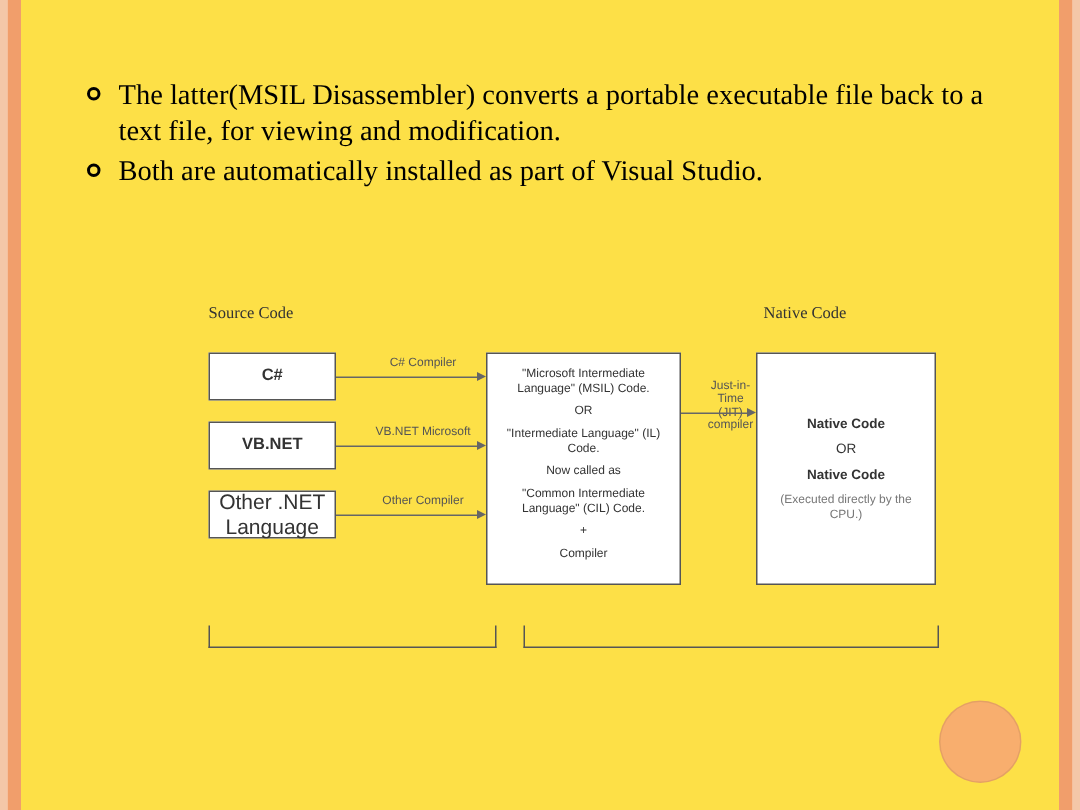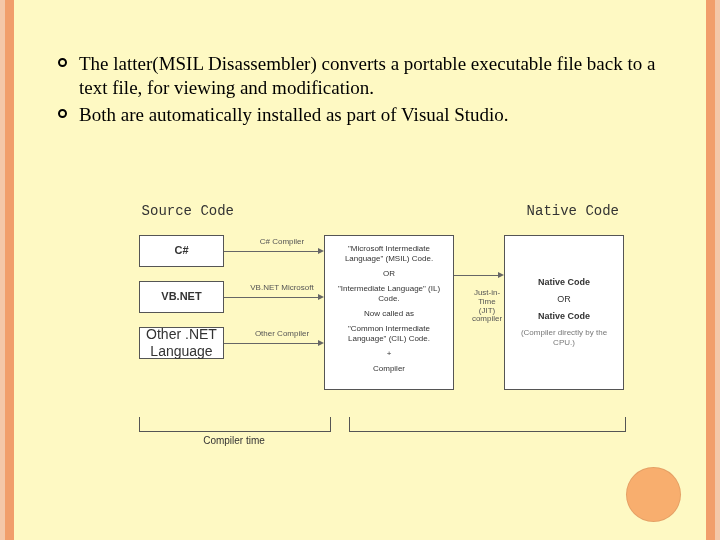--- a/index.html
+++ b/index.html
@@ -35,21 +35,21 @@
   }
   .border-left .border-inner { left: 5px; }
   .border-right .border-inner { right: 5px; }
 
   .content {
     position: absolute;
     left: 14px;
     right: 14px;
     top: 0;
     bottom: 0;
-    background: #fef9c3;
+    background: #fde047;
   }
 
   .bullets {
     padding: 52px 20px 0 44px;
   }
   .bullet-item {
     display: flex;
     align-items: flex-start;
     font-size: 19px;
     line-height: 1.28;
@@ -71,24 +71,24 @@
   .diagram {
     position: absolute;
     left: 95px;
     top: 195px;
     width: 520px;
     height: 290px;
   }
   .col-header {
     position: absolute;
     top: 8px;
-    font-family: Liberation Mono, monospace;
-    font-size: 14px;
+    font-family: Liberation Serif, serif;
+    font-size: 11px;
     color: #333333;
-    text-align: right;
+    text-align: left;
   }
   .ch1 { left: 30px; width: 95px; }
   .ch2 { left: 236px; width: 110px; margin-top: 48px; }
   .ch3 { left: 400px; width: 110px; }
 
   .box {
     position: absolute;
     border: 1px solid #555555;
     background: #ffffff;
     font-family: Arial, sans-serif;
@@ -150,21 +150,21 @@
     left: 16px; right: 0;
     text-align: center;
     font-family: Arial, sans-serif;
     font-size: 8px;
     color: #555555;
   }
   .a1 { left: 115px; top: 56px; width: 100px; }
   .a2 { left: 115px; top: 102px; width: 100px; }
   .a3 { left: 115px; top: 148px; width: 100px; }
   .a4 { left: 345px; top: 80px; width: 50px; }
-  .a4 .arrow-label { top: -22px; line-height: 1.1; margin-top: 36px; }
+  .a4 .arrow-label { top: -22px; line-height: 1.1; }
 
   .bracket {
     position: absolute;
     top: 222px;
     height: 14px;
     border-bottom: 1px solid #555555;
     border-left: 1px solid #555555;
     border-right: 1px solid #555555;
   }
   .br1 { left: 30px; width: 190px; }
@@ -255,24 +255,23 @@
     <div class="arrow-wrap a4">
       <div class="arrow-label">Just-in-Time (JIT) compiler</div>
       <div class="arrow-line"></div>
         <div class="arrow-head"></div>
     </div>
 
     <div class="box native-box">
       <div style="font-weight:bold">Native Code</div>
       <div>OR</div>
       <div style="font-weight:bold">Native Code</div>
-      <div style="font-size:8px;color:#777">(Compiler directly by the CPU.)</div>
+      <div style="font-size:8px;color:#777">(Executed directly by the CPU.)</div>
     </div>
 
     <div class="bracket br1"></div>
     <div class="bracket br2"></div>
-    <div class="bracket-label bl1">Compiler time</div>
 
   </div>
 
   <div class="corner-circle"></div>
 
 </div>
 
 </body></html>

